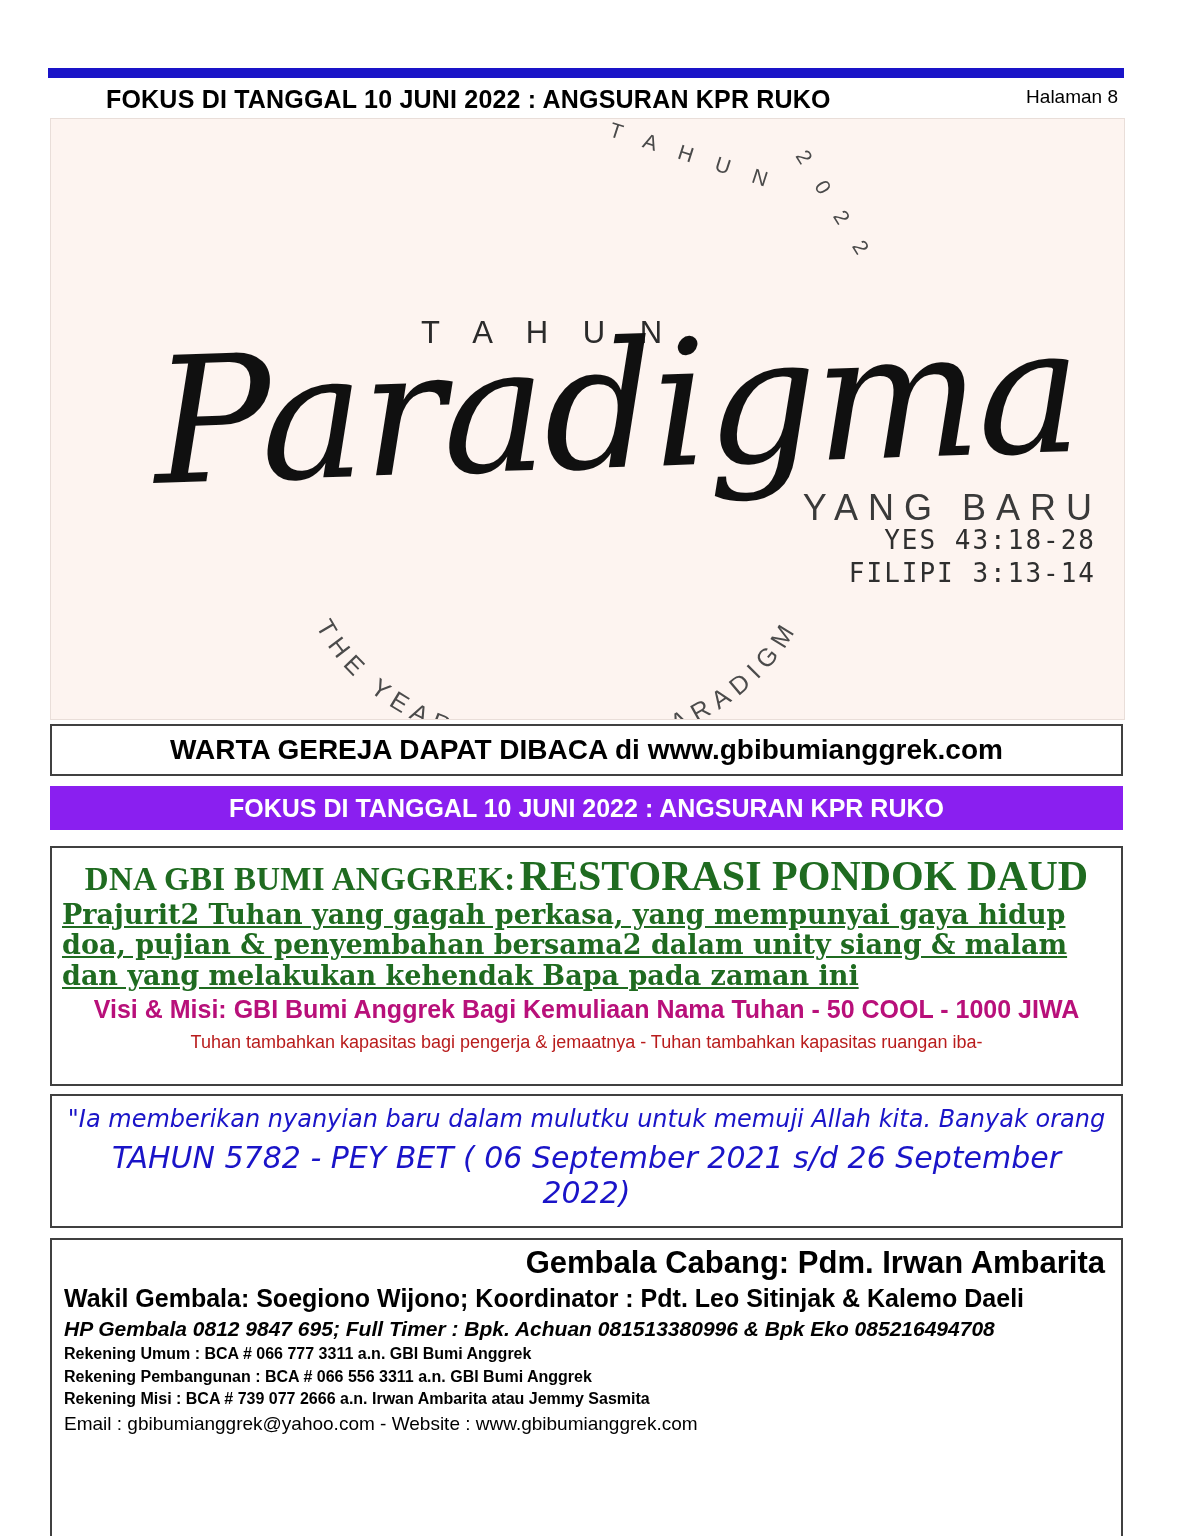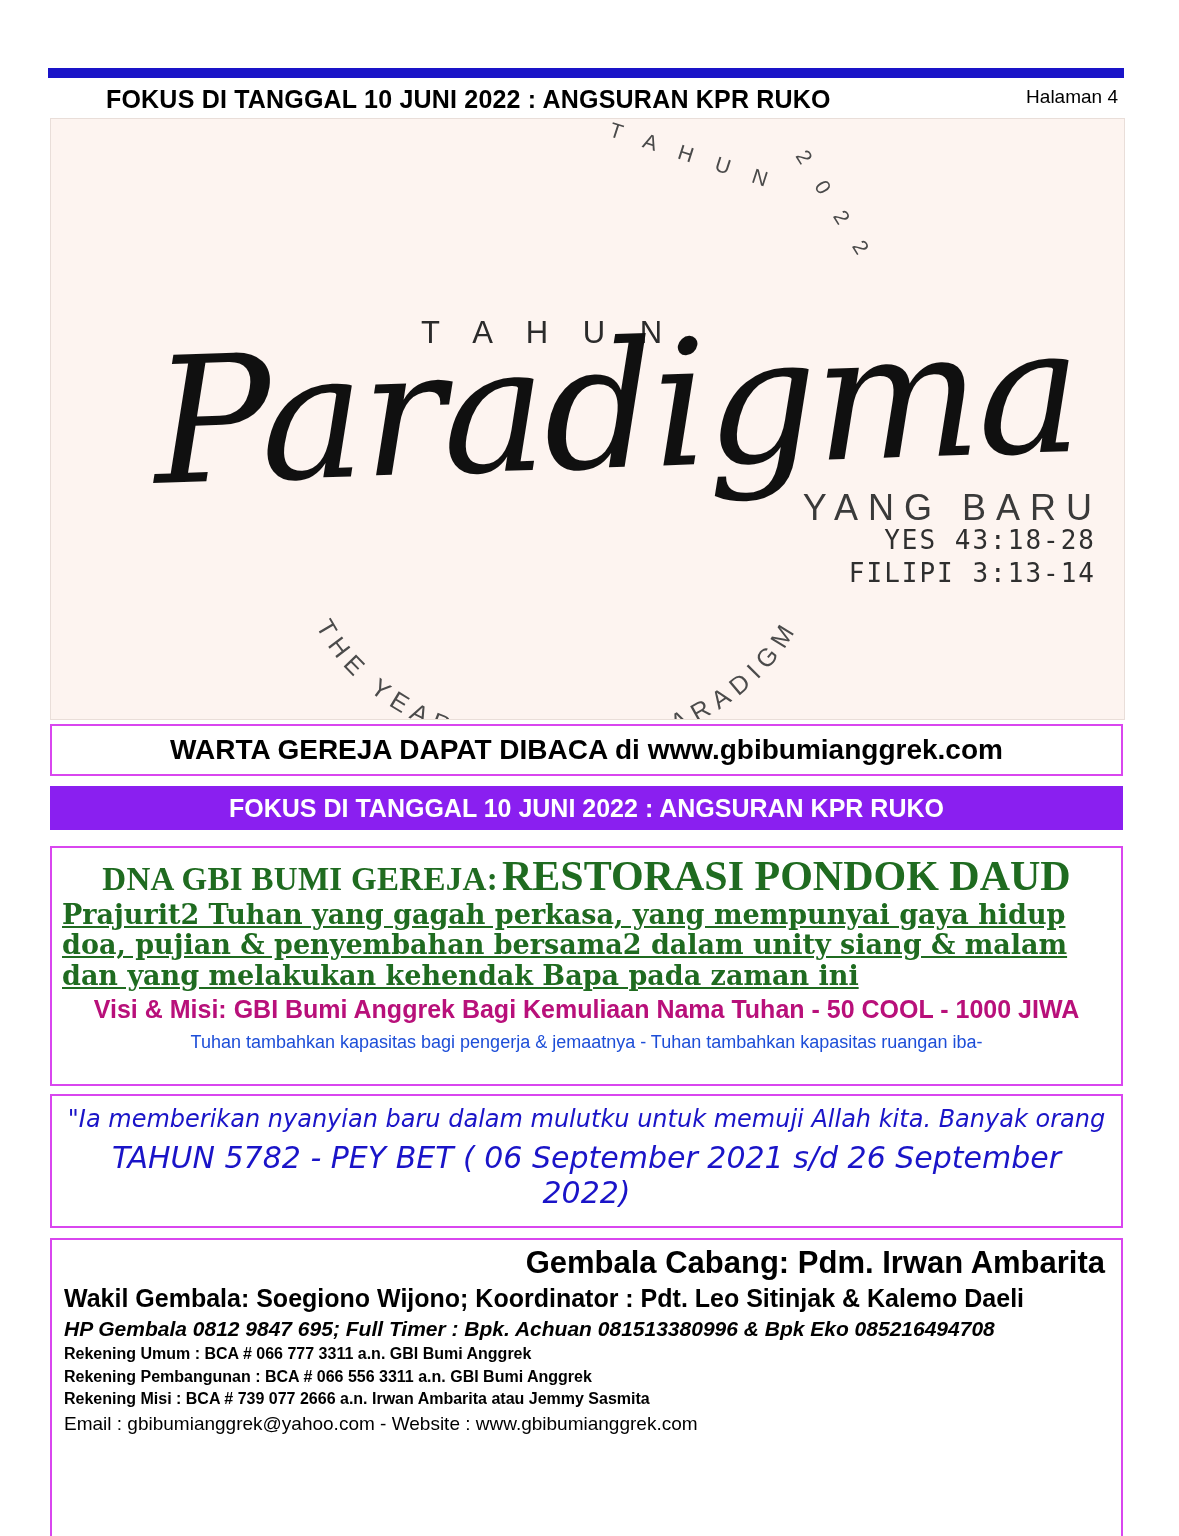--- a/index.html
+++ b/index.html
@@ -151,21 +151,21 @@
   .hero-bottom-arc text {
     font-size: 25px;
     letter-spacing: 7px;
     fill: #4b4b4b;
     font-family: "Liberation Sans", sans-serif;
   }
 
   
   .box {
     position: absolute;
-    border: 2px solid #d946ef;
+    border: 2px solid #404040;
     box-sizing: border-box;
     background: #fff;
   }
 
   .web-box {
     left: 50px;
     top: 724px;
     width: 1073px;
     height: 52px;
     display: flex;
@@ -229,21 +229,21 @@
   }
   .dna-visi {
     text-align: center;
     color: #b8107a;
     font-size: 25px;
     font-weight: bold;
     margin-top: 4px;
   }
   .dna-note {
     text-align: center;
-    color: #1d4ed8;
+    color: #b91c1c;
     font-size: 18px;
     margin-top: 8px;
   }
 
   
   .verse-box {
     left: 50px;
     top: 1094px;
     width: 1073px;
     height: 134px;
@@ -313,21 +313,21 @@
 </style>
 </head>
 <body>
 
 <div class="page">
 
   <div class="top-rule"></div>
 
   <div class="header-row">
     <div class="header-title">FOKUS DI TANGGAL 10 JUNI 2022 :  ANGSURAN KPR RUKO</div>
-    <div class="header-page">Halaman 4</div>
+    <div class="header-page">Halaman 8</div>
   </div>
 
   <div class="hero">
     <div class="hero-blob"></div>
 
     <div class="hero-year-top">T A H U N</div>
     <div class="hero-year-top2">2 0 2 2</div>
 
     <div class="hero-tahun">T A H U N</div>
     <div class="hero-paradigma">Paradigma</div>
@@ -350,21 +350,21 @@
   <div class="box web-box">
     <span>WARTA GEREJA DAPAT DIBACA di www.gbibumianggrek.com</span>
   </div>
 
   <div class="focus-bar">
     <span>FOKUS DI TANGGAL 10 JUNI 2022 : ANGSURAN KPR RUKO</span>
   </div>
 
   <div class="box dna-box">
     <div class="dna-line1">
-      <span class="small">DNA GBI BUMI GEREJA:</span>
+      <span class="small">DNA GBI BUMI ANGGREK:</span>
       <span class="big">RESTORASI PONDOK DAUD</span>
     </div>
     <div class="dna-body">
       <div>Prajurit2 Tuhan yang gagah  perkasa, yang mempunyai gaya hidup</div>
       <div>doa, pujian &amp; penyembahan bersama2 dalam unity siang &amp; malam</div>
       <div>dan yang melakukan kehendak Bapa pada zaman ini</div>
     </div>
     <div class="dna-visi">Visi &amp; Misi: GBI Bumi Anggrek Bagi Kemuliaan Nama Tuhan - 50 COOL - 1000 JIWA</div>
     <div class="dna-note">Tuhan tambahkan kapasitas bagi pengerja &amp; jemaatnya  - Tuhan tambahkan kapasitas ruangan iba-</div>
   </div>

